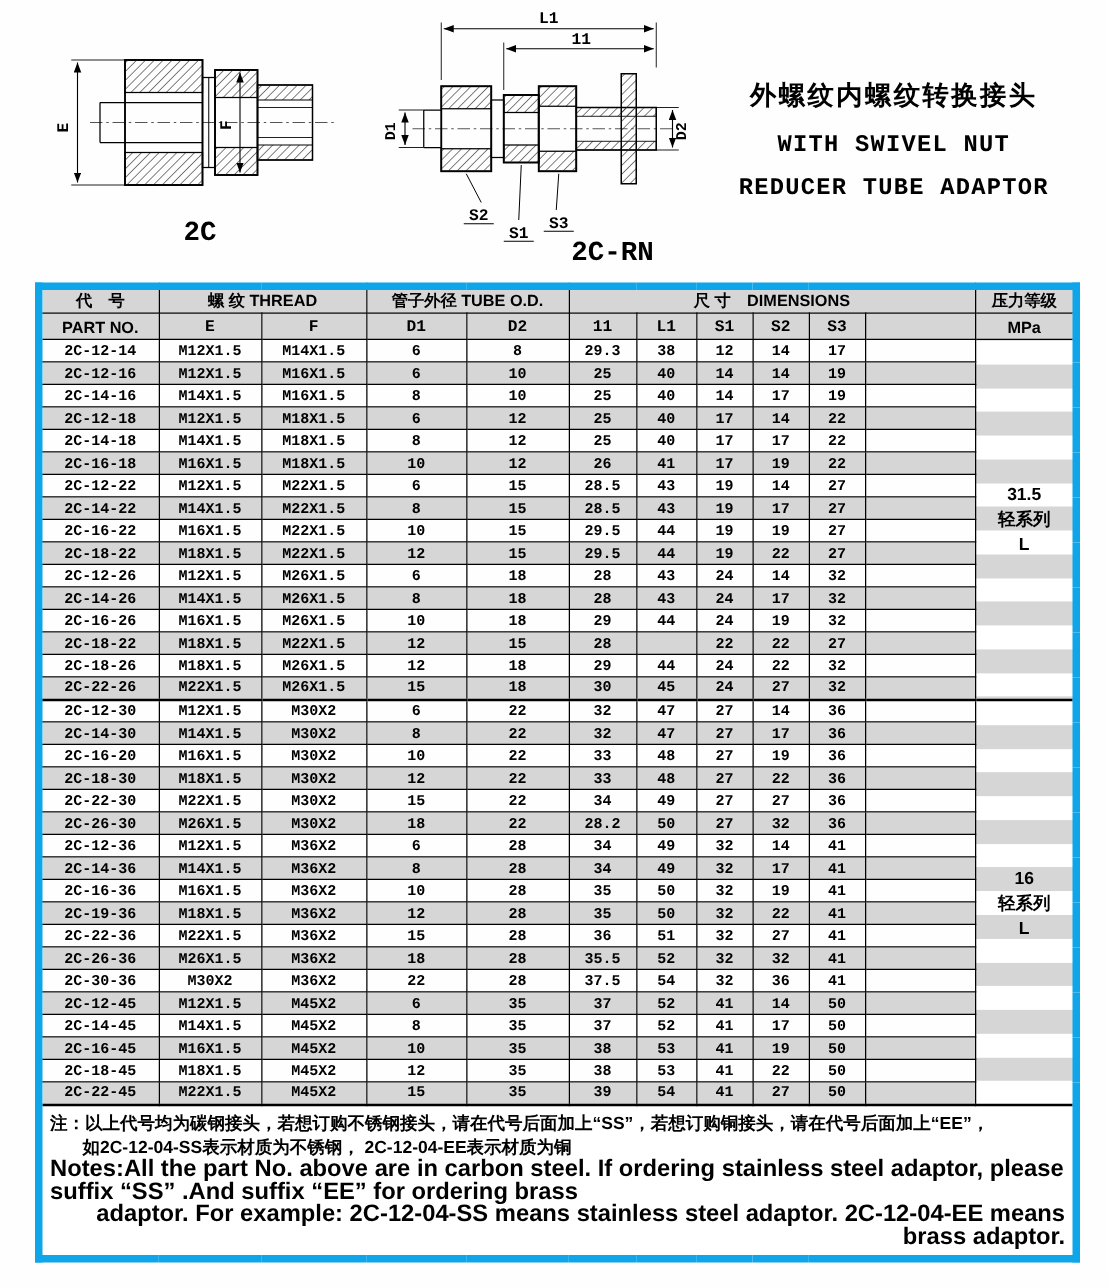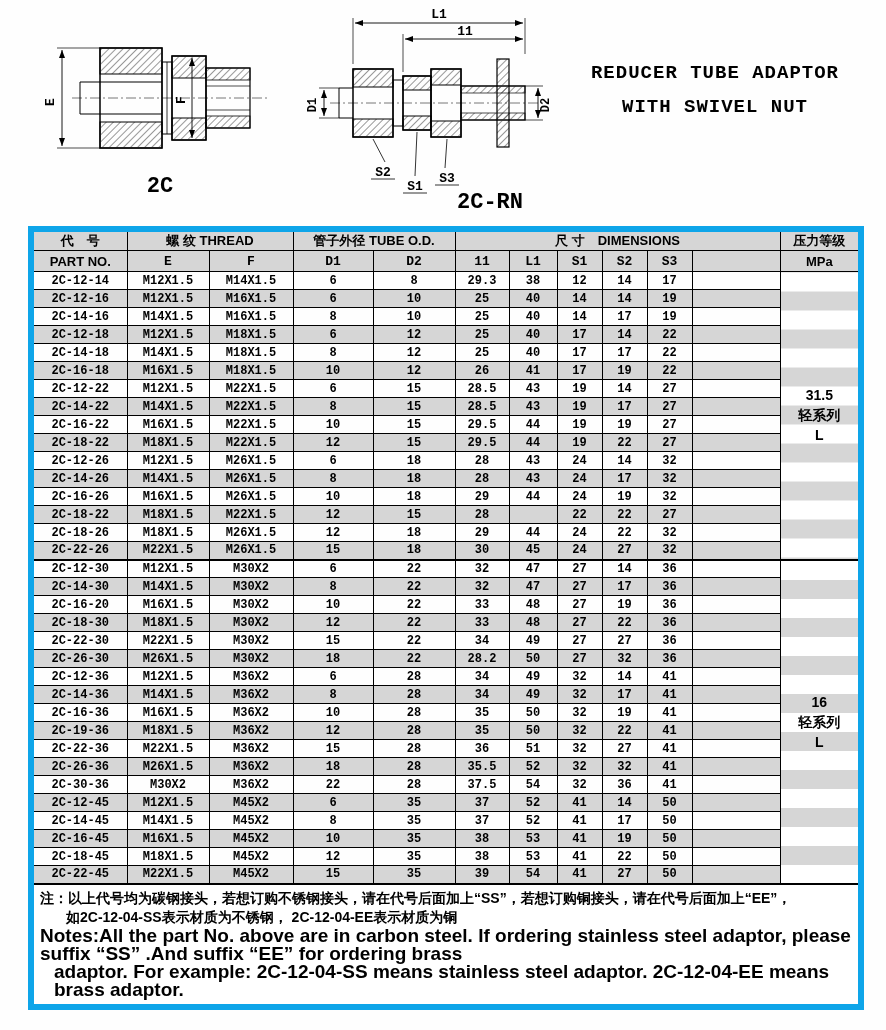--- a/index.html
+++ b/index.html
@@ -51,21 +51,21 @@
   td.pressure div { line-height:20px; background:transparent; }
   tfoot td.notes {
     text-align:left; white-space:normal;
     padding:4px 6px 5px 6px; font-weight:bold;
     border-top:2px solid #000;
     background:#fff;
   }
   .note-cn { font-size:14px; line-height:19px; }
   .note-cn.indent { padding-left:26px; }
   .note-en { font-size:19px; line-height:18px; font-family:"Liberation Sans", sans-serif; }
-  .note-en.indent { padding-left:14px; }
+  .note-en.indent { padding-left:14px;text-align:right; }
 </style>
 </head>
 <body>
 
 <div class="page">
 
   <div class="drawings">
 
     <svg class="d1" width="250" height="190" viewBox="0 0 250 190">
       <defs>
@@ -166,22 +166,23 @@
         <text x="110" y="184" font-size="13" text-anchor="middle">S1</text>
         <line x1="98" y1="187" x2="122" y2="187" stroke="#000" stroke-width="0.8"></line>
         <line x1="140" y1="162" x2="142" y2="133" stroke="#000" stroke-width="0.8"></line>
         <text x="142" y="176" font-size="13" text-anchor="middle">S3</text>
         <line x1="130" y1="179" x2="154" y2="179" stroke="#000" stroke-width="0.8"></line>
       </g>
       <text x="185" y="202" font-size="22" text-anchor="middle">2C-RN</text>
     </svg>
 
     <div class="title-block">
+      <div class="title-cn">外螺纹内螺纹转换接头</div>
+      <div class="title-en">WITH SWIVEL NUT</div>
       <div class="title-en">REDUCER TUBE ADAPTOR</div>
-      <div class="title-en">WITH SWIVEL NUT</div>
     </div>
   </div>
 
   <table class="spec">
     <colgroup>
       <col style="width:96px">
         <col style="width:82px">
         <col style="width:84px">
       <col style="width:80px">
         <col style="width:82px">

